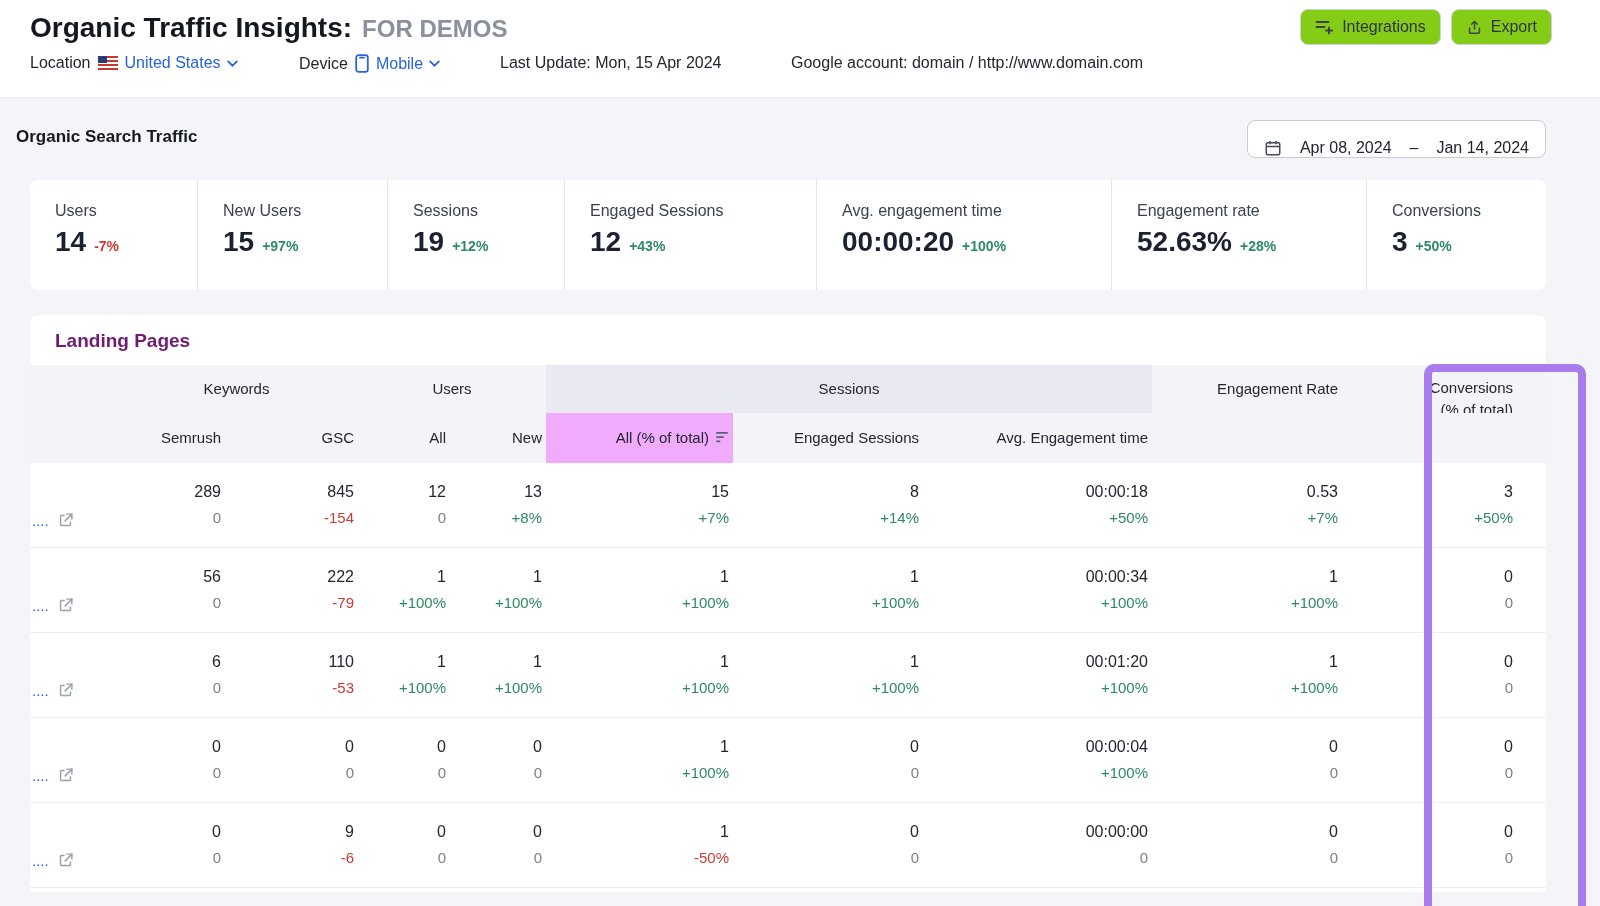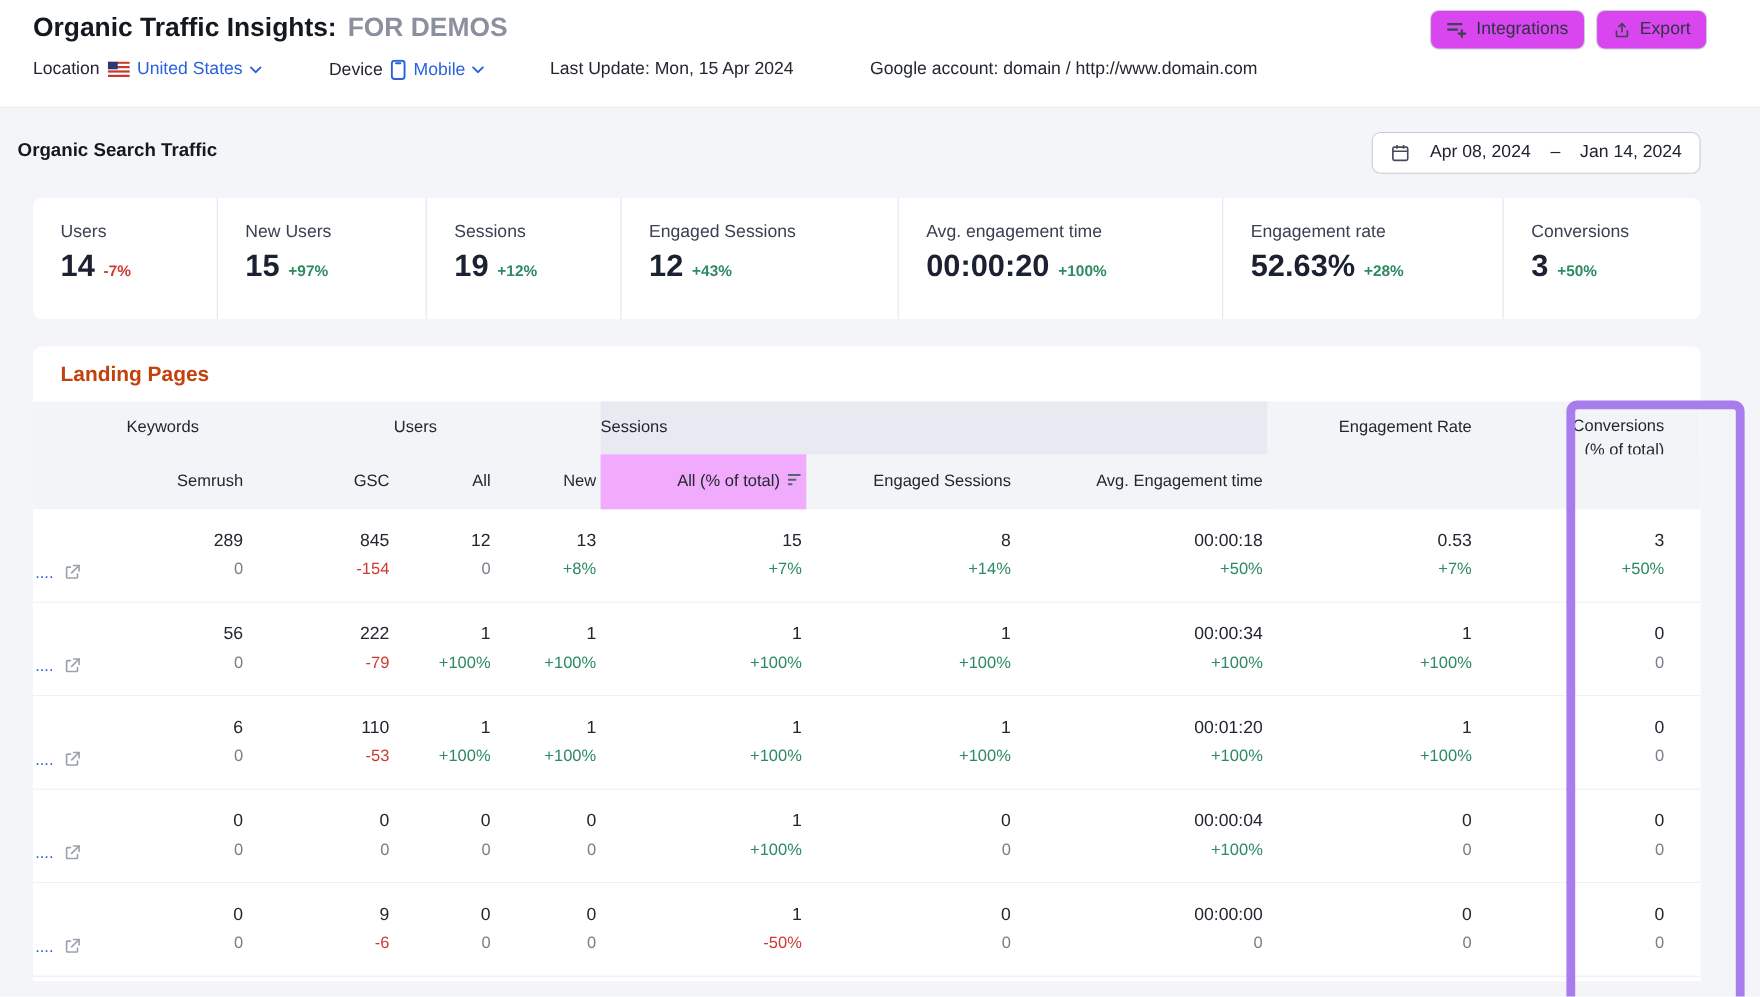--- a/index.html
+++ b/index.html
@@ -2,55 +2,55 @@
 <html><head>
 <meta charset="utf-8">
 <style>
   * { margin:0; padding:0; box-sizing:border-box; }
   html,body { width:1600px; height:906px; overflow:hidden; }
   body { font-family:"Liberation Sans", sans-serif; background:#f4f5f9; color:#1d212c; position:relative; }
 
   
   .topbar { position:absolute; top:0; left:0; width:1600px; height:98px; background:#fff; border-bottom:1px solid #e9ebf1; }
   .title-row { position:absolute; top:12px; left:30px; display:flex; align-items:baseline; gap:10px; }
-  .page-title { font-size:24px; font-weight:bold; color:#14181f; }
+  .page-title { font-size:28px; font-weight:bold; color:#14181f; }
   .page-subtitle { font-size:24px; font-weight:bold; color:#8b909e; }
   .top-buttons { position:absolute; top:9px; right:48px; display:flex; gap:10px; }
-  .btn { display:flex; align-items:center; gap:8px; height:36px; padding:0 14px; background:#d946ef; border:1px solid #ccd0da; border-radius:8px; font-size:16px; color:#2e3342; cursor:pointer; }
+  .btn { display:flex; align-items:center; gap:8px; height:36px; padding:0 14px; background:#84cc16; border:1px solid #ccd0da; border-radius:8px; font-size:16px; color:#2e3342; cursor:pointer; }
   .meta-row { position:absolute; top:54px; left:0; width:1600px; height:28px; font-size:16px; color:#22262f; }
   .meta-item { position:absolute; display:flex; align-items:center; gap:7px; white-space:nowrap; }
   .m-location { left:30px; }
   .m-device { left:299px;align-items:center; }
   .m-update { left:500px; }
   .m-google { left:791px; }
   .blue-link { color:#2862dd; cursor:pointer; display:flex; align-items:center; gap:6px; }
 
   
   .section-title { position:absolute; top:127px; left:16px; font-size:17px; font-weight:bold; color:#14181f; }
-  .date-picker { position:absolute; top:120px; right:54px; height:38px; display:flex; align-items:center; gap:18px; background:#fff; border:1px solid #c7cbd4; border-radius:8px; padding:0 16px; font-size:16px; color:#20242f; cursor:pointer; }
+  .date-picker { position:absolute; top:120px; right:54px; height:38px; display:flex; align-items:flex-end; gap:18px; background:#fff; border:1px solid #c7cbd4; border-radius:8px; padding:0 16px; font-size:16px; color:#20242f; cursor:pointer; }
 
   
   .metrics-card { position:absolute; top:180px; left:30px; width:1516px; height:110px; background:#fff; border-radius:8px; display:flex; }
   .metric { position:relative; padding:22px 0 0 25px; }
   .metric + .metric { border-left:1px solid #e3e5eb; }
   .metric-label { font-size:16px; color:#394050; margin-bottom:6px; white-space:nowrap; }
   .metric-valrow { display:flex; align-items:baseline; gap:8px; }
   .metric-value { font-size:28px; font-weight:bold; color:#1b2130; white-space:nowrap; }
   .metric-delta { font-size:14px; font-weight:bold; }
   .d-up { color:#2d8a62; } .d-down { color:#ce3a32; }
 
   
   .lp-card { position:absolute; top:315px; left:30px; width:1516px; height:577px; background:#fff; border-radius:8px 8px 0 0; overflow:hidden; }
-  .lp-title { height:50px; padding:15px 0 0 25px; font-size:19px; font-weight:bold; color:#c2410c; }
+  .lp-title { height:50px; padding:15px 0 0 25px; font-size:19px; font-weight:bold; color:#701a75; }
 
   .thead { position:relative; height:98px; background:#f3f4f8; font-size:15px; color:#22262f; }
   .hrow { display:flex; }
   .g-row { height:48px; }
   .s-row { height:50px; }
-  .gcell { line-height:48px; text-align:left; white-space:nowrap; }
+  .gcell { line-height:48px; text-align:center; white-space:nowrap; }
   .scell { line-height:50px; text-align:right; padding-right:4px; white-space:nowrap; cursor:pointer; }
   .g-key { width:243px; } .g-usr { width:188px; }
   .g-sess { width:606px; background:#e8e9f1; }
   .g-rate { width:190px; text-align:right; padding-right:4px; }
   .g-conv { width:204px; text-align:right; padding-right:33px; line-height:22px; padding-top:12px; }
   .ghost1 { width:85px; } .ghost9 { width:190px; } .ghost10 { width:204px; }
 
   .c1{width:85px;} .c2{width:110px;} .c3{width:133px;} .c4{width:92px;} .c5{width:96px;}
   .c6{width:187px;} .c7{width:190px;} .c8{width:229px;} .c9{width:190px;} .c10{width:204px;}
   .scell.c6 { background:#f0abfc; }

